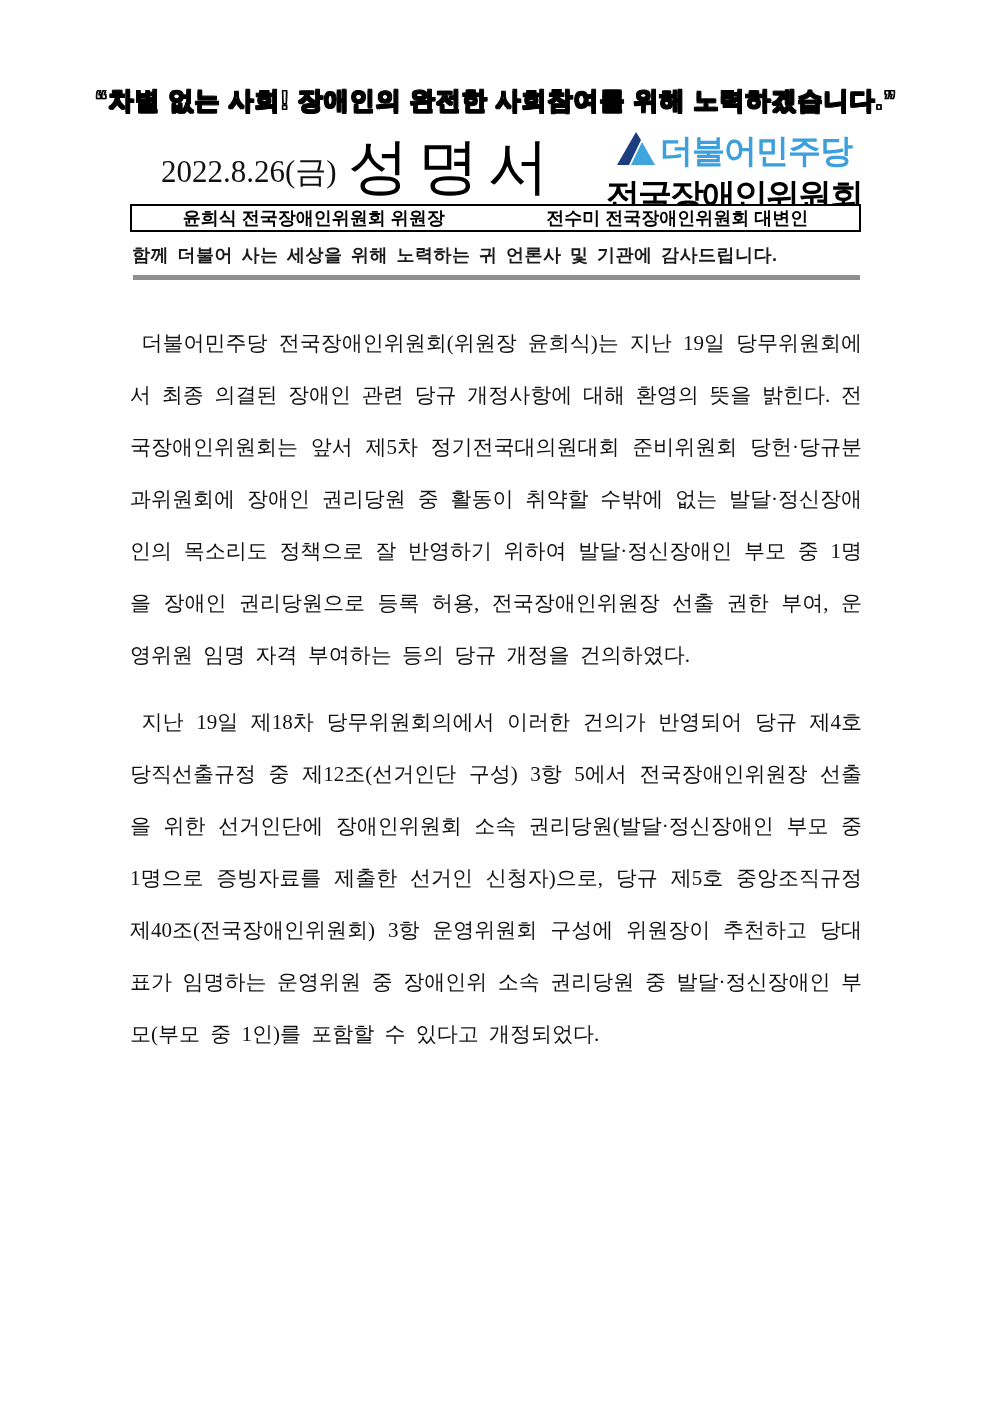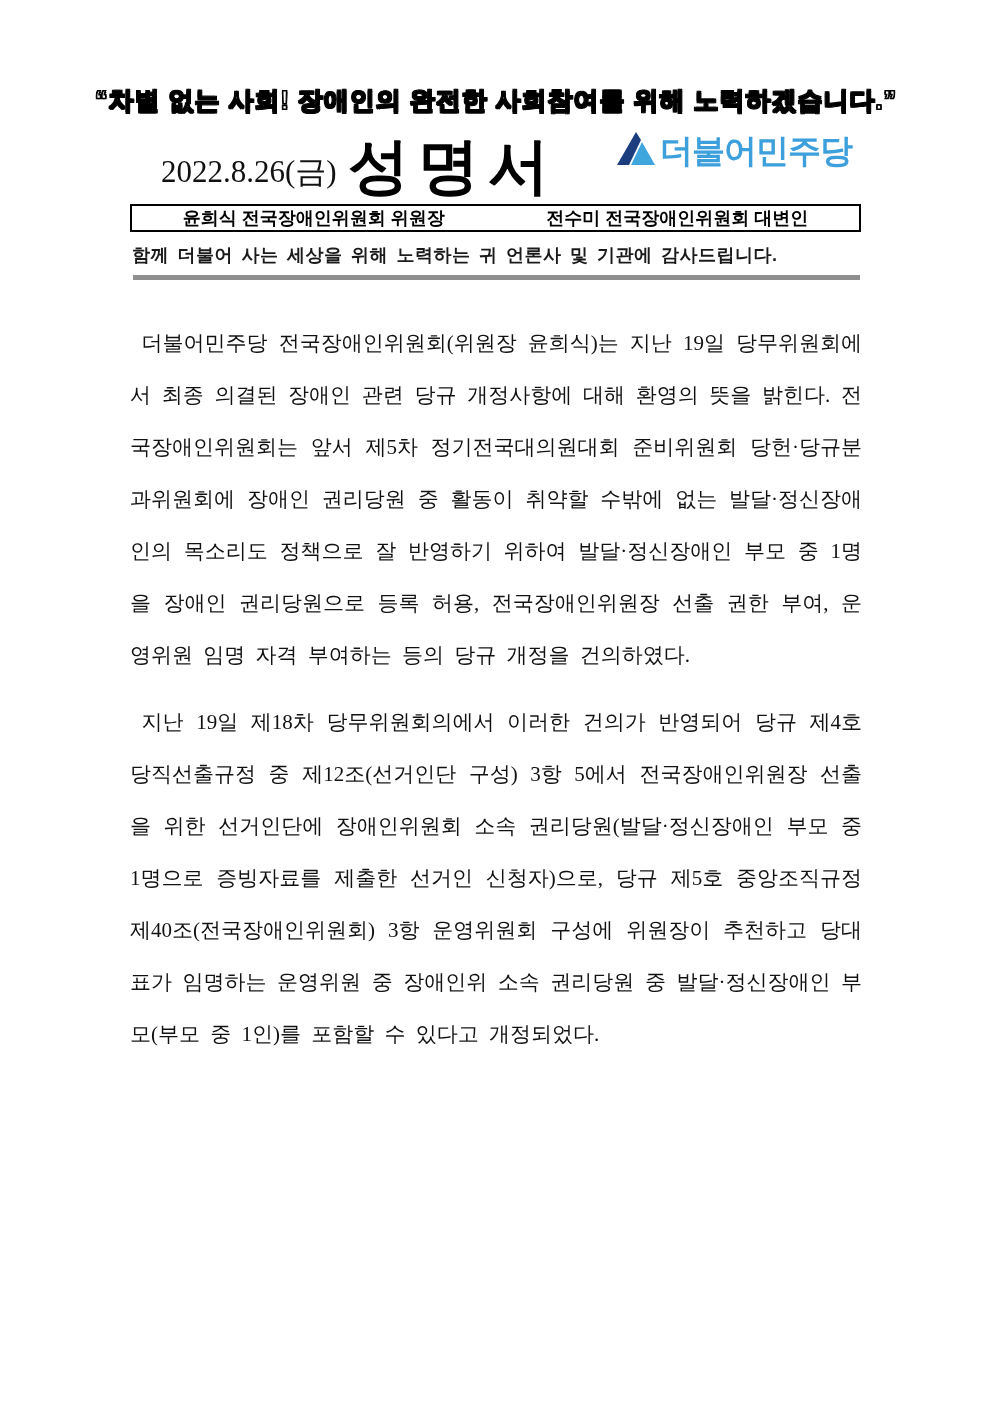--- a/index.html
+++ b/index.html
@@ -33,21 +33,21 @@
     left: 161px; top: 151px;
     font-size: 31px;
     color: #111;
     font-family: "Liberation Serif", "DejaVu Serif", serif;
   }
 
   .title {
     position: absolute;
     left: 348px; top: 126px;
     font-size: 61px;
-    font-weight: 700;
+    font-weight: 400;
     letter-spacing: 9px;
     color: #000;
     font-family: "Liberation Sans", sans-serif;
   }
 
   .org {
     position: absolute;
     left: 596px; top: 131px;
     width: 276px;
     display: flex;
@@ -144,20 +144,21 @@
   <div class="org">
     <div class="org-row1">
       <span class="party-logo">
         <svg width="40" height="36" viewBox="0 0 40 36" aria-hidden="true">
           <polygon points="20,1 1,34 13,34 25,9" fill="#1c3e7e"></polygon>
           <polygon points="26,11 39,34 15,34" fill="#3fa5dd"></polygon>
         </svg>
       </span>
       <span class="party-name">더불어민주당</span>
     </div>
+    <div class="committee-name">전국장애인위원회</div>
   </div>
 
   <div class="contacts">
     <div class="cell">윤희식 전국장애인위원회 위원장</div>
     <div class="cell">전수미 전국장애인위원회 대변인</div>
   </div>
 
   <div class="greeting">함께 더불어 사는 세상을 위해 노력하는 귀 언론사 및 기관에 감사드립니다.</div>
 
   <div class="rule"></div>

